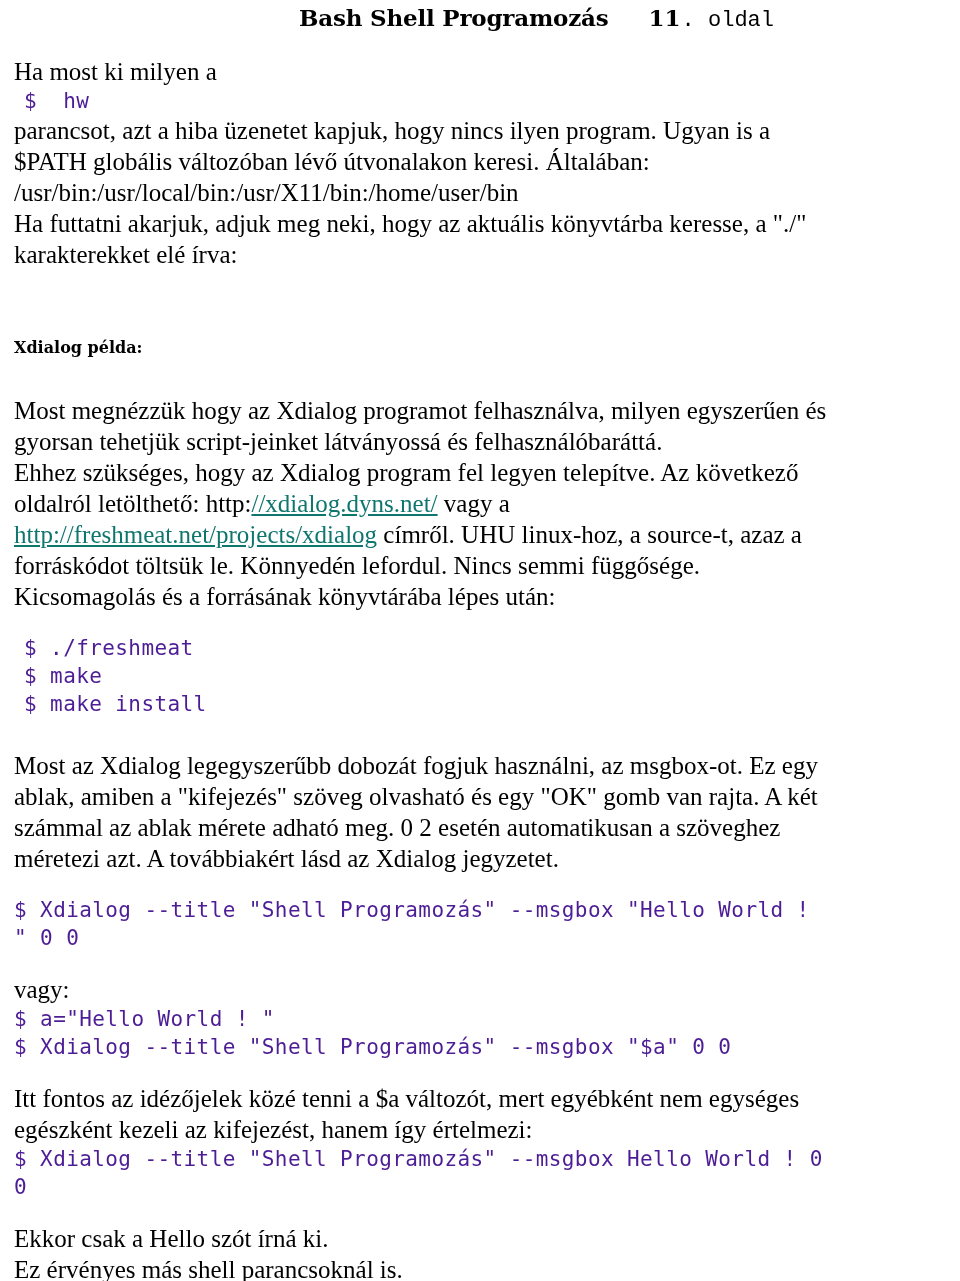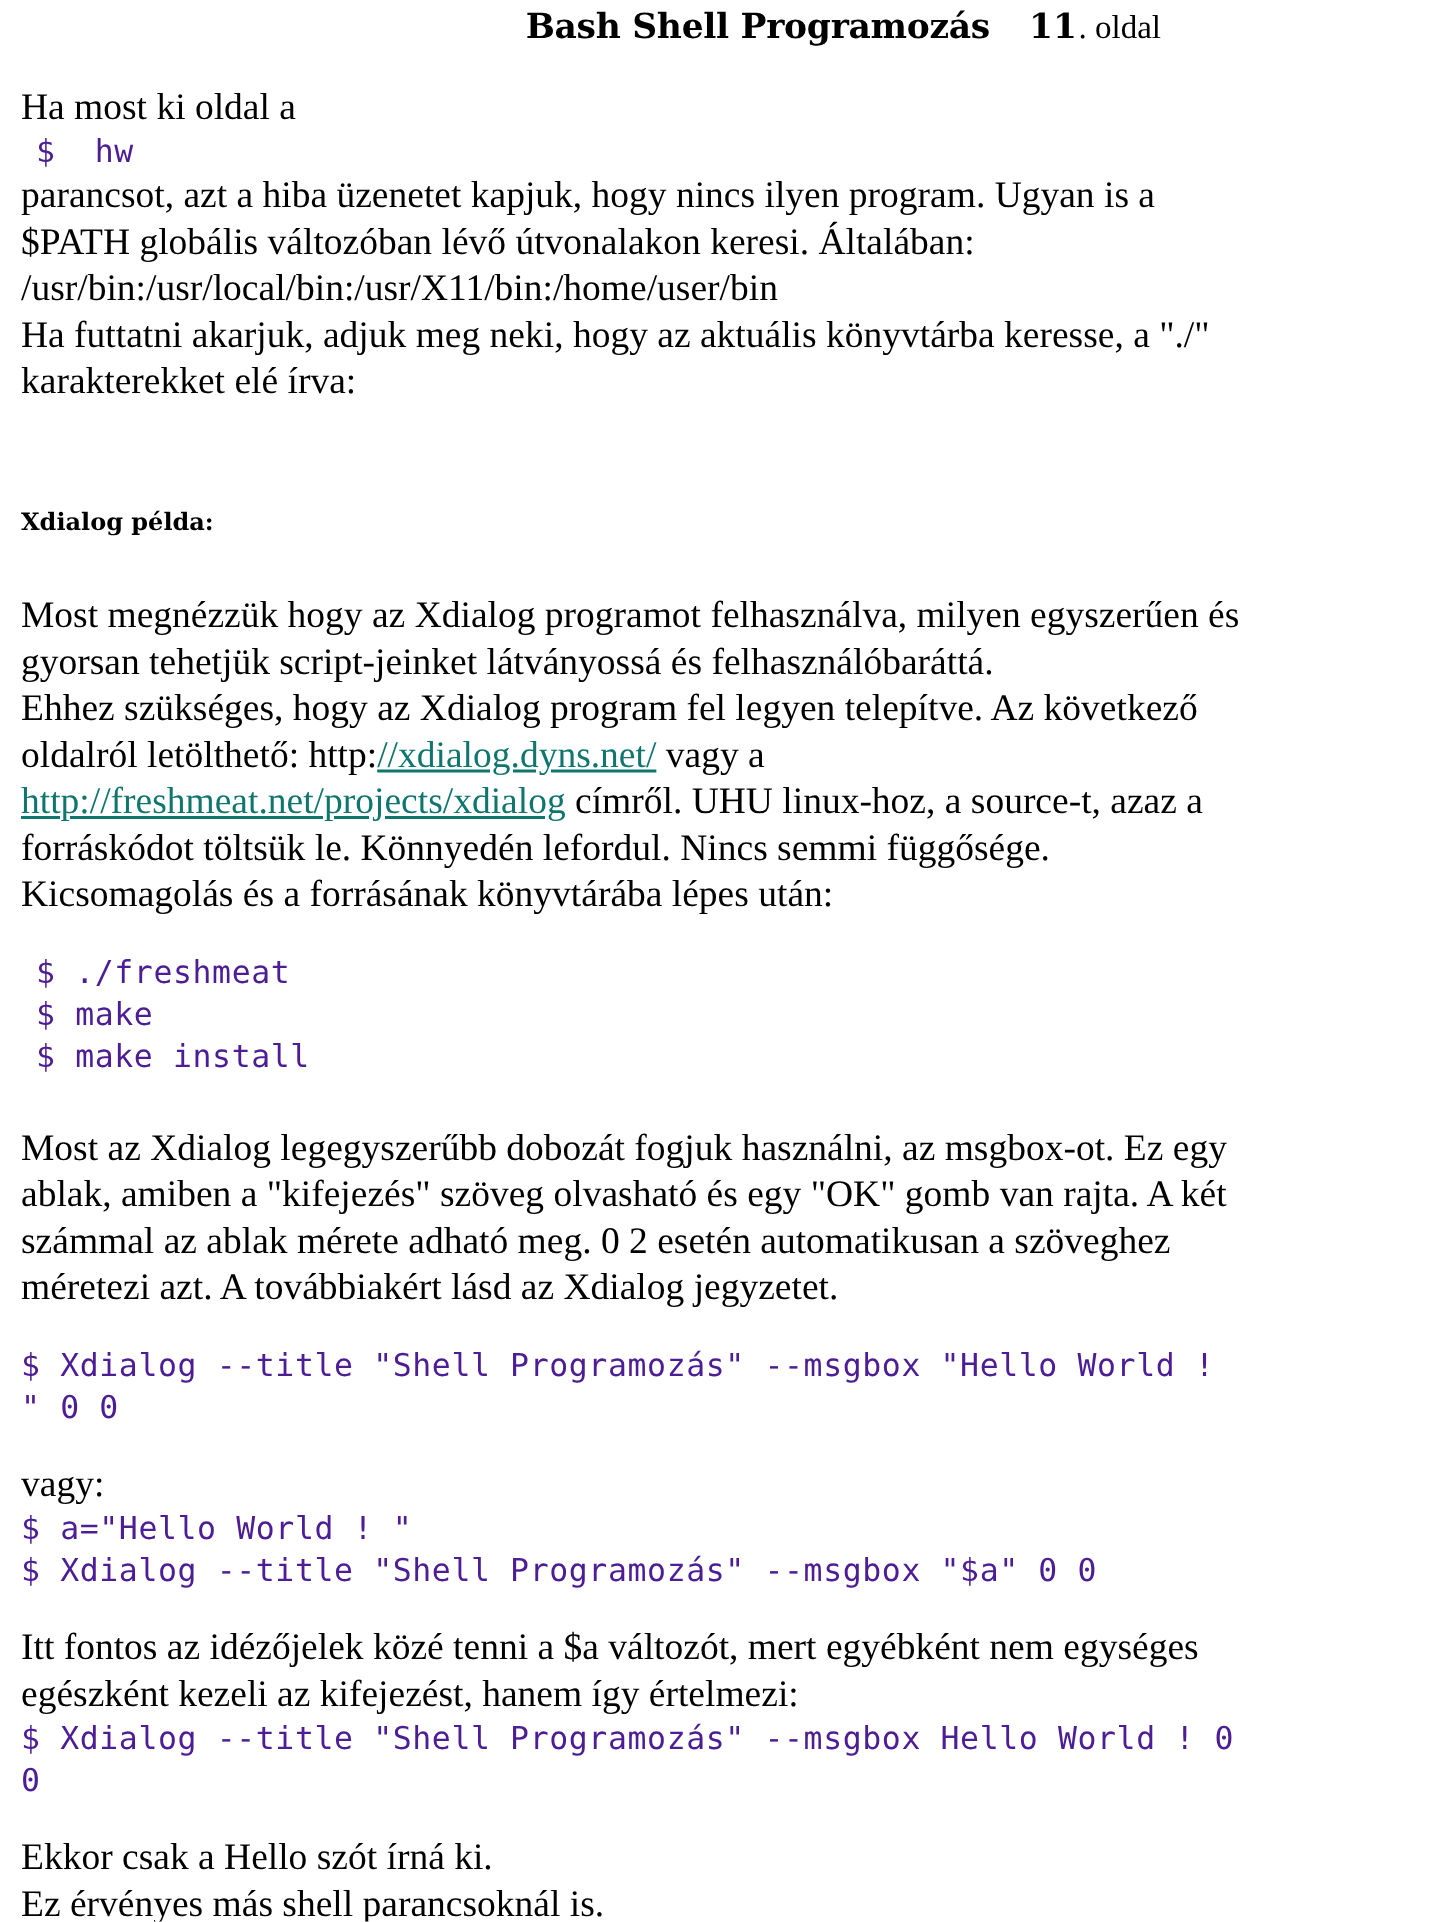--- a/index.html
+++ b/index.html
@@ -41,23 +41,24 @@
     font-family: "DejaVu Serif", "Liberation Serif", serif;
     font-weight: bold;
     font-size: 23px;
     letter-spacing: -0.2px;
   }
   .hdr-gap { display: inline-block; width: 26px; }
   .hdr-pageno {
     font-family: "DejaVu Serif", "Liberation Serif", serif;
     font-weight: bold;
     font-size: 23px;
+    margin-left: 14px;
   }
   .hdr-pagelabel {
-    font-family: Liberation Serif, serif;
+    font-family: Liberation Mono, monospace;
     font-weight: normal;
     font-size: 22px;
     margin-left: 1px;
   }
 
   
   .content {
     padding-left: 4px;
   }
 
@@ -113,21 +114,21 @@
     <span class="hdr-title">Bash Shell Programozás</span>
     <span class="hdr-gap"></span>
     <span class="hdr-pageno">11</span>
     <span class="hdr-pagelabel">. oldal</span>
   </div>
 
   <div class="content">
 
     <div class="spacer-md"></div>
 
-    <p class="body-line">Ha most ki oldal a</p>
+    <p class="body-line">Ha most ki milyen a</p>
 
     <pre class="code-block">$  hw</pre>
 
     <p class="body-para">parancsot, azt a hiba üzenetet kapjuk, hogy nincs ilyen program. Ugyan is a $PATH globális változóban lévő útvonalakon keresi. Általában:</p>
 
     <p class="body-line">/usr/bin:/usr/local/bin:/usr/X11/bin:/home/user/bin</p>
 
     <p class="body-para">Ha futtatni akarjuk, adjuk meg neki, hogy az aktuális könyvtárba keresse, a "./" karakterekket elé írva:</p>
 
     <div class="spacer-md"></div>

